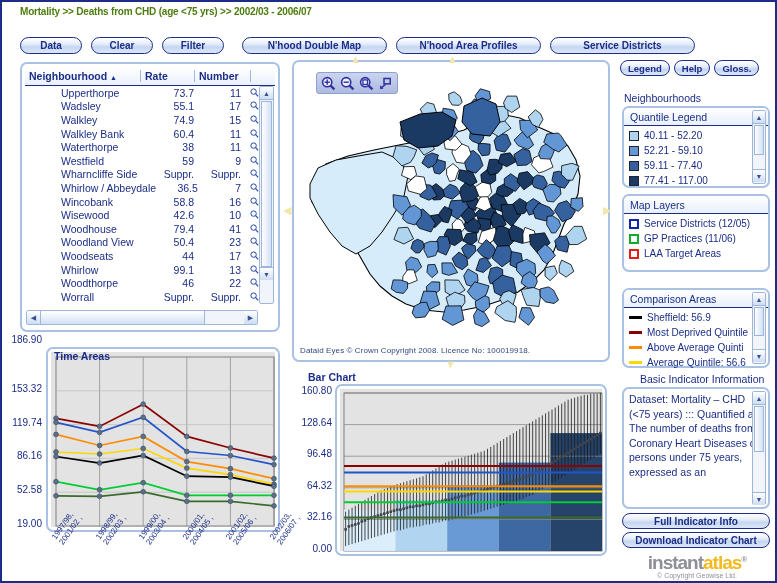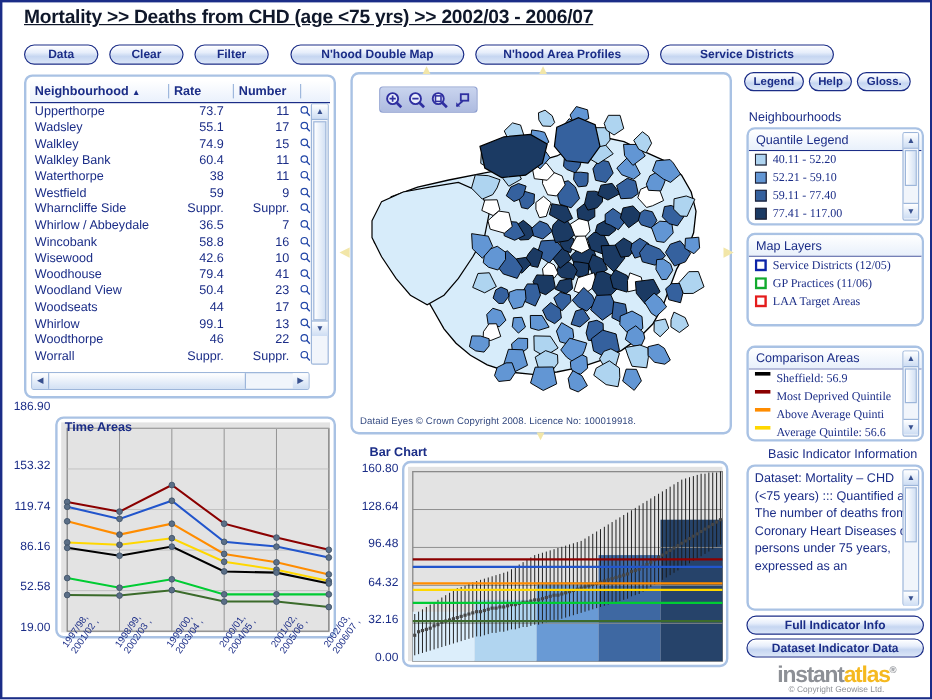--- a/index.html
+++ b/index.html
@@ -13,22 +13,22 @@
   #app {
     position: relative;
     width: 777px; height: 583px;
     background: #ffffff;
     border: 2px solid #1b2d87;
     overflow: hidden;
   }
   
   .title {
     position: absolute; left: 18px; top: 4px;
-    font-size: 16px; font-weight: bold; color: #0f172a;
-    letter-spacing: -0.2px; white-space: nowrap; text-decoration: underline;
+    font-size: 10px; font-weight: bold; color: #4d7c0f;
+    letter-spacing: -0.2px; white-space: nowrap;
   }
   
   .pill {
     display: inline-flex; align-items: center; justify-content: center;
     height: 17px; border-radius: 9px;
     border: 1.5px solid #1b2d87;
     background: linear-gradient(to bottom,#ffffff 0%,#e7eefb 38%,#c6d6f1 60%,#dbe6f8 100%);
     color: #1b2d87; font-size: 10px; font-weight: bold;
     padding: 0 10px; white-space: nowrap; cursor: pointer;
     box-shadow: inset 0 1px 0 #ffffff;
@@ -65,21 +65,21 @@
     font-size: 10.5px; color: #1b2d87; font-weight: bold;
   }
   .th { padding: 0 4px; white-space: nowrap; overflow: hidden; }
   .th.c-name { width: 116px; border-right: 1px solid #9fb8dd; }
   .th.c-rate { width: 54px; border-right: 1px solid #9fb8dd; text-align: left;}
   .th.c-num  { width: 56px; border-right: 1px solid #9fb8dd; text-align: left;}
   .th.c-act  { flex: 1; }
   .tbl-body { height: 219px; overflow: hidden; position: relative; }
   .trow { display: flex; align-items: center; height: 13.6px; font-size: 10.5px; color: #1b2d87; }
   .td { padding: 0 4px; white-space: nowrap; }
-  .td.c-name { width: 116px; }
+  .td.c-name { width: 116px; margin-left: 32px; }
   .td.c-rate { width: 54px; text-align: right; }
   .td.c-num  { width: 56px; text-align: right; }
   .td.c-act  { flex: 1; display: flex; gap: 3px; padding-left: 5px; }
   .mini-ico { width: 9px; height: 10px; display: inline-block; }
   
   .vscroll {
     position: absolute; width: 15px; background: #f1f5fb;
     border: 1px solid #9db6da; border-radius: 2px;
   }
   .vscroll .arrow {
@@ -117,21 +117,21 @@
   #side-title {
     position: absolute; left: 622px; top: 90px;
     font-size: 10.5px; color: #1b2d87;
   }
   #legend-panel { left: 620px; top: 104px; width: 148px; height: 82px; }
   #layers-panel { left: 620px; top: 192px; width: 148px; height: 78px; }
   #compare-panel { left: 620px; top: 286px; width: 148px; height: 80px; }
   #indinfo-title { position: absolute; left: 638px; top: 371px; font-size: 10.5px; color: #1b2d87; }
   #indinfo-panel { left: 620px; top: 385px; width: 148px; height: 122px; }
   .legend-list { padding: 2px 0 0 5px; font-size: 10px; color: #1b2d87; }
-  .legend-row { display: flex; gap: 5px; height: 15px; white-space: nowrap; overflow: hidden; font-family: Liberation Serif, serif; }
+  .legend-row { display: flex; align-items: center; gap: 5px; height: 15px; white-space: nowrap; overflow: hidden; }
   .swatch { width: 10px; height: 10px; border: 1px solid #223; flex: none; }
   .lineswatch { width: 13px; height: 3px; flex: none; }
   .indinfo-text {
     padding: 3px 6px 0 5px; font-size: 10.5px; color: #1b2d87;
     line-height: 14.5px; overflow: hidden; height: 100%;
   }
   .bottom-btns { position: absolute; left: 620px; top: 511px; width: 148px; display: flex; flex-direction: column; gap: 3px; align-items: center; }
   .bottom-btns .pill { width: 148px; height: 16px; font-size: 10px; }
   .brand { position: absolute; left: 620px; top: 550px; width: 150px; text-align: center; }
   .brand .b1 { font-size: 19px; font-weight: bold; color: #8d9096; letter-spacing: -1px; }
@@ -716,21 +716,21 @@
         </div>
       <div class="thumb" style="height:46px;margin:1px;"></div>
       <div class="arrow bot" style="margin-top:40px">
           <span class="caret">▼</span>
         </div>
     </div>
   </div>
 
   <div class="bottom-btns">
     <div class="pill">Full Indicator Info</div>
-    <div class="pill">Dataset Indicator Data</div>
+    <div class="pill">Download Indicator Chart</div>
   </div>
 
   <div class="brand">
     <div class="b1"><span>instant</span><span class="b2">atlas</span><span class="tm">®</span></div>
     <div class="cp">© Copyright Geowise Ltd.</div>
   </div>
 
   <div id="ts-title">Time Areas</div>
   <div class="panel" id="ts-panel">
     <div class="plot-bg"></div>

